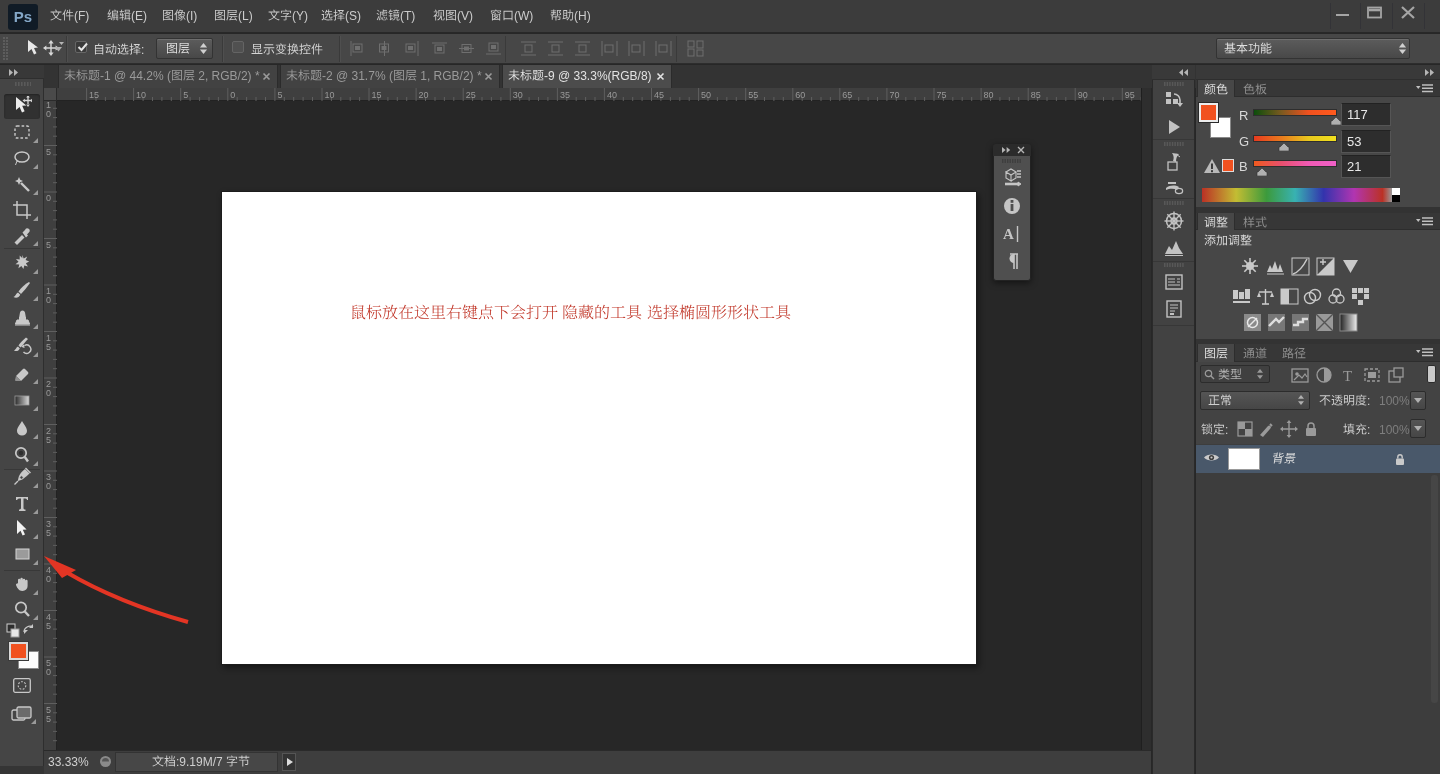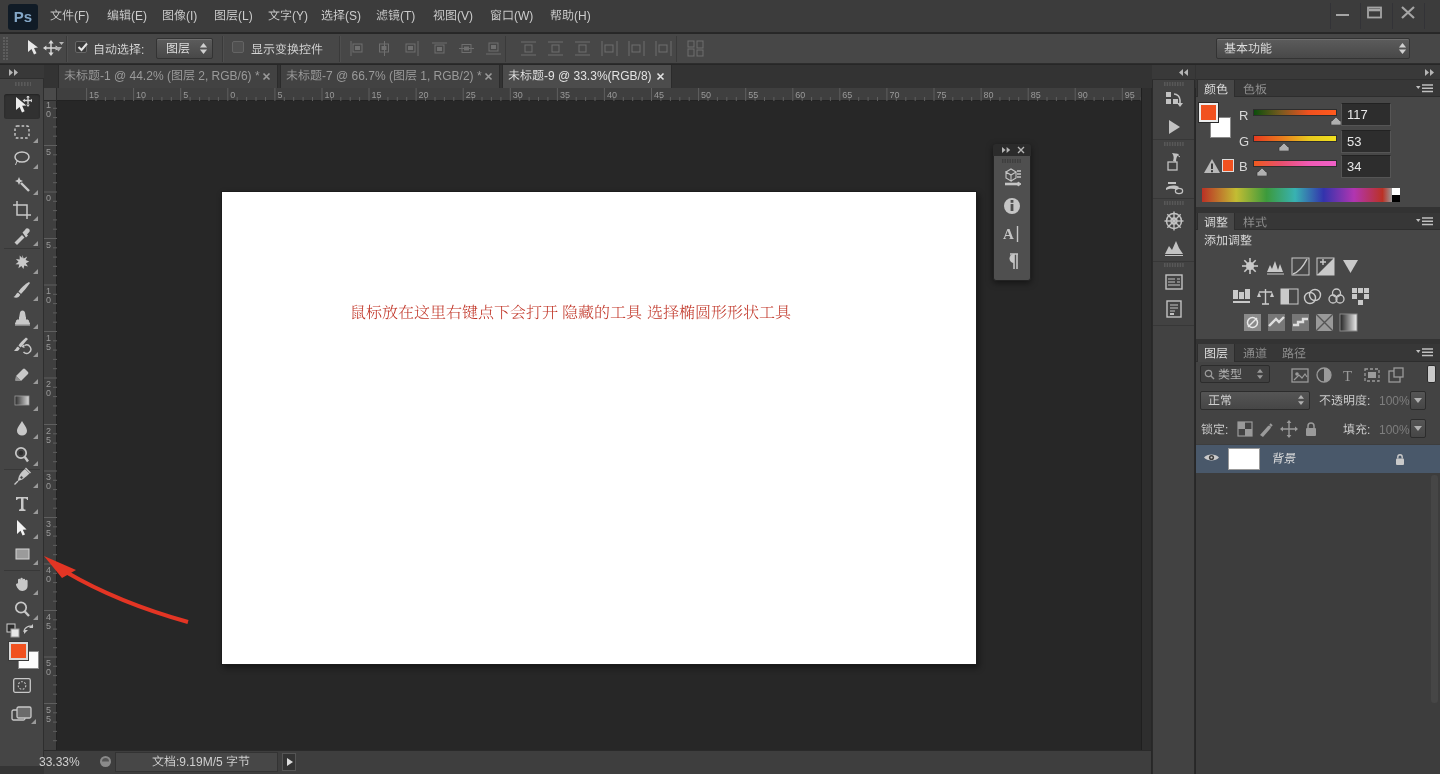--- a/index.html
+++ b/index.html
@@ -355,32 +355,32 @@
       <g fill="currentColor" transform="translate(0,10.56) scale(0.012)">
         <use href="#s672A" x="0"></use>
         <use href="#s6807" x="1000"></use>
         <use href="#s9898" x="2000"></use>
       </g>
     </svg><span style="white-space:pre">-1 @ 44.2% (</span><svg class="cj" style="vertical-align:-1.44px" width="24.0" height="12" viewBox="0 0 24.0 12">
       <g fill="currentColor" transform="translate(0,10.56) scale(0.012)">
         <use href="#s56FE" x="0"></use>
         <use href="#s5C42" x="1000"></use>
       </g>
-    </svg><span style="white-space:pre"> 2, RGB/6) *</span></div>
+    </svg><span style="white-space:pre"> 2, RGB/2) *</span></div>
 <svg style="position:absolute;left:262px;top:72px" width="9" height="9" viewBox="0 0 9 9">
     <path d="M1.5 1.5 L7.5 7.5 M7.5 1.5 L1.5 7.5" stroke="#9a9a9a" stroke-width="1.6"></path>
   </svg>
 <div style="position:absolute;left:280px;top:65px;width:220px;height:23px;background:#424242;border-right:1px solid #2b2b2b;border-left:1px solid #2b2b2b"></div>
 <div class="lb" style="left:286px;top:69px;font-size:12px;color:#9a9a9a;"><svg class="cj" style="vertical-align:-1.44px" width="36.0" height="12" viewBox="0 0 36.0 12">
       <g fill="currentColor" transform="translate(0,10.56) scale(0.012)">
         <use href="#s672A" x="0"></use>
         <use href="#s6807" x="1000"></use>
         <use href="#s9898" x="2000"></use>
       </g>
-    </svg><span style="white-space:pre">-7 @ 66.7% (</span><svg class="cj" style="vertical-align:-1.44px" width="24.0" height="12" viewBox="0 0 24.0 12">
+    </svg><span style="white-space:pre">-2 @ 31.7% (</span><svg class="cj" style="vertical-align:-1.44px" width="24.0" height="12" viewBox="0 0 24.0 12">
       <g fill="currentColor" transform="translate(0,10.56) scale(0.012)">
         <use href="#s56FE" x="0"></use>
         <use href="#s5C42" x="1000"></use>
       </g>
     </svg><span style="white-space:pre"> 1, RGB/2) *</span></div>
 <svg style="position:absolute;left:484px;top:72px" width="9" height="9" viewBox="0 0 9 9">
     <path d="M1.5 1.5 L7.5 7.5 M7.5 1.5 L1.5 7.5" stroke="#9a9a9a" stroke-width="1.6"></path>
   </svg>
 <div style="position:absolute;left:502px;top:65px;width:170px;height:23px;background:#4c4c4c;border-right:1px solid #2b2b2b;border-left:1px solid #2b2b2b"></div>
 <div class="lb" style="left:508px;top:69px;font-size:12px;color:#e3e3e3;"><svg class="cj" style="vertical-align:-1.44px" width="36.0" height="12" viewBox="0 0 36.0 12">
@@ -902,32 +902,32 @@
 <svg style="position:absolute;left:1003px;top:225px" width="18" height="18" viewBox="0 0 18 18">
     <text x="0" y="14" font-size="15" font-weight="bold" fill="#c5c5c5" font-family="Liberation Serif">A</text>
     <path d="M14.5 1 V17" stroke="#c5c5c5" stroke-width="1.4"></path>
   </svg>
 <svg style="position:absolute;left:1004px;top:253px" width="16" height="17" viewBox="0 0 16 17">
     <path d="M6 1 H14 M10 1 V16 M13 1 V16" stroke="#c5c5c5" stroke-width="1.6"></path>
     <path d="M10 1 a4.5 4.5 0 0 0 0 9z" fill="#c5c5c5"></path>
   </svg>
 <div style="position:absolute;left:1141px;top:88px;width:10px;height:662px;background:#2e2e2e;border-left:1px solid #1f1f1f"></div>
 <div style="position:absolute;left:44px;top:750px;width:1107px;height:24px;background:#3e3e3e;border-top:1px solid #2a2a2a"></div>
-<div class="lb" style="left:39px;top:755px;font-size:12px;color:#d0d0d0;">33.33%</div>
+<div class="lb" style="left:48px;top:755px;font-size:12px;color:#d0d0d0;">33.33%</div>
 <svg style="position:absolute;left:99px;top:755px" width="13" height="13" viewBox="0 0 13 13">
     <circle cx="6.5" cy="6.5" r="5.5" fill="#8a8a8a"></circle>
     <path d="M3 6.5 a3.5 3.5 0 0 1 7 0z" fill="#555"></path>
   </svg>
 <div style="position:absolute;left:115px;top:752px;width:163px;height:20px;background:#474747;border:1px solid #333"></div>
 <div class="lb" style="left:152px;top:755px;font-size:12px;color:#d0d0d0;"><svg class="cj" style="vertical-align:-1.44px" width="24.0" height="12" viewBox="0 0 24.0 12">
       <g fill="currentColor" transform="translate(0,10.56) scale(0.012)">
         <use href="#s6587" x="0"></use>
         <use href="#s6863" x="1000"></use>
       </g>
-    </svg><span style="white-space:pre">:9.19M/5 </span><svg class="cj" style="vertical-align:-1.44px" width="24.0" height="12" viewBox="0 0 24.0 12">
+    </svg><span style="white-space:pre">:9.19M/7 </span><svg class="cj" style="vertical-align:-1.44px" width="24.0" height="12" viewBox="0 0 24.0 12">
       <g fill="currentColor" transform="translate(0,10.56) scale(0.012)">
         <use href="#s5B57" x="0"></use>
         <use href="#s8282" x="1000"></use>
       </g>
     </svg></div>
 <div style="position:absolute;left:282px;top:753px;width:14px;height:18px;background:#333;border:1px solid #555"></div>
 <svg style="position:absolute;left:286px;top:757px" width="8" height="10">
     <path d="M1 1 l6 4 -6 4z" fill="#ddd"></path>
   </svg>
 <div style="position:absolute;left:1152px;top:65px;width:43px;height:709px;background:#424242;border-left:1px solid #2a2a2a;border-right:1px solid #2a2a2a"></div>
@@ -1085,21 +1085,21 @@
     <path d="M6 0 L10 4 H11 V8 H1 V4 H2z" fill="#b0b0b0" stroke="#333" stroke-width="0.6"></path>
   </svg>
 <div style="position:absolute;left:1341px;top:130px;width:50px;height:23px;background:#2d2d2d;border:1px solid #555;border-top-color:#222"></div>
 <div class="lb" style="left:1347px;top:134px;font-size:13px;color:#e8e8e8;">53</div>
 <div class="lb" style="left:1239px;top:159px;font-size:13px;color:#d8d8d8;">B</div>
 <div style="position:absolute;left:1253px;top:160px;width:84px;height:7px;background:linear-gradient(90deg,#f05a1e,#e8506e,#f05ab4,#f060c8);border:1px solid #2e2e2e"></div>
 <svg style="position:absolute;left:1256px;top:168px" width="12" height="8" viewBox="0 0 12 8">
     <path d="M6 0 L10 4 H11 V8 H1 V4 H2z" fill="#b0b0b0" stroke="#333" stroke-width="0.6"></path>
   </svg>
 <div style="position:absolute;left:1341px;top:155px;width:50px;height:23px;background:#2d2d2d;border:1px solid #555;border-top-color:#222"></div>
-<div class="lb" style="left:1347px;top:159px;font-size:13px;color:#e8e8e8;">34</div>
+<div class="lb" style="left:1347px;top:159px;font-size:13px;color:#e8e8e8;">21</div>
 <svg style="position:absolute;left:1204px;top:159px" width="16" height="15" viewBox="0 0 16 15">
     <path d="M8 0 L16 14 H0z" fill="#b9b9b9"></path>
     <rect x="7" y="4.5" width="2" height="5.5" fill="#3a3a3a"></rect>
     <rect x="7" y="11.2" width="2" height="2" fill="#3a3a3a"></rect>
   </svg>
 <div style="position:absolute;left:1222px;top:159px;width:12px;height:13px;background:#f1511f;border:1px solid #ddd"></div>
 <div style="position:absolute;left:1202px;top:188px;width:190px;height:14px;background:linear-gradient(90deg,#bb3125,#c3bd33 18%,#3c9a3c 34%,#38b2b2 49%,#3333ad 64%,#b135b1 80%,#bb3125 95%,#999)"></div>
 <div style="position:absolute;left:1392px;top:188px;width:8px;height:7px;background:#fff"></div>
 <div style="position:absolute;left:1392px;top:195px;width:8px;height:7px;background:#000"></div>
 <div style="position:absolute;left:1196px;top:207px;width:244px;height:6px;background:#333"></div>

